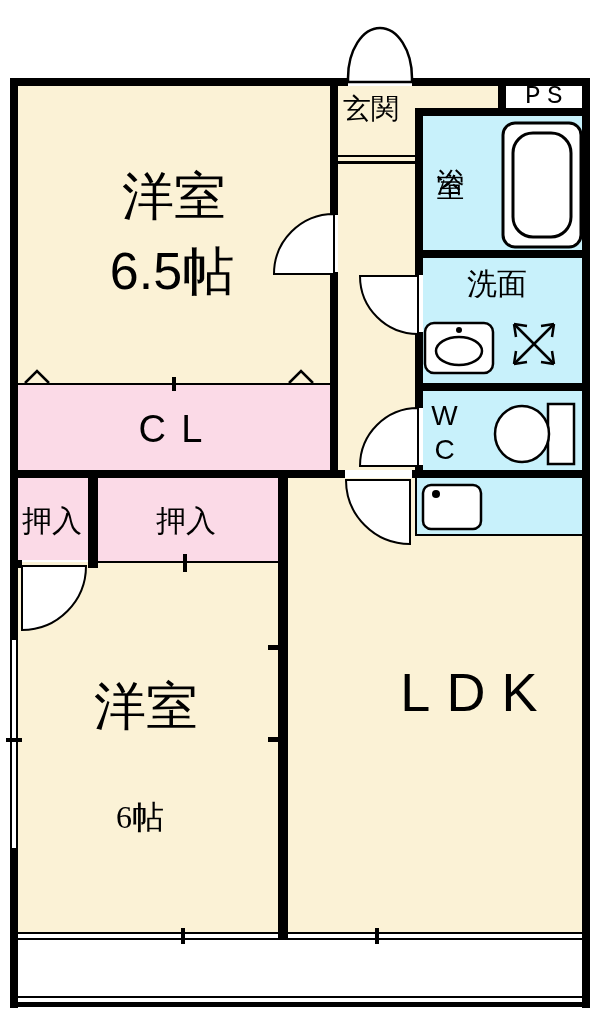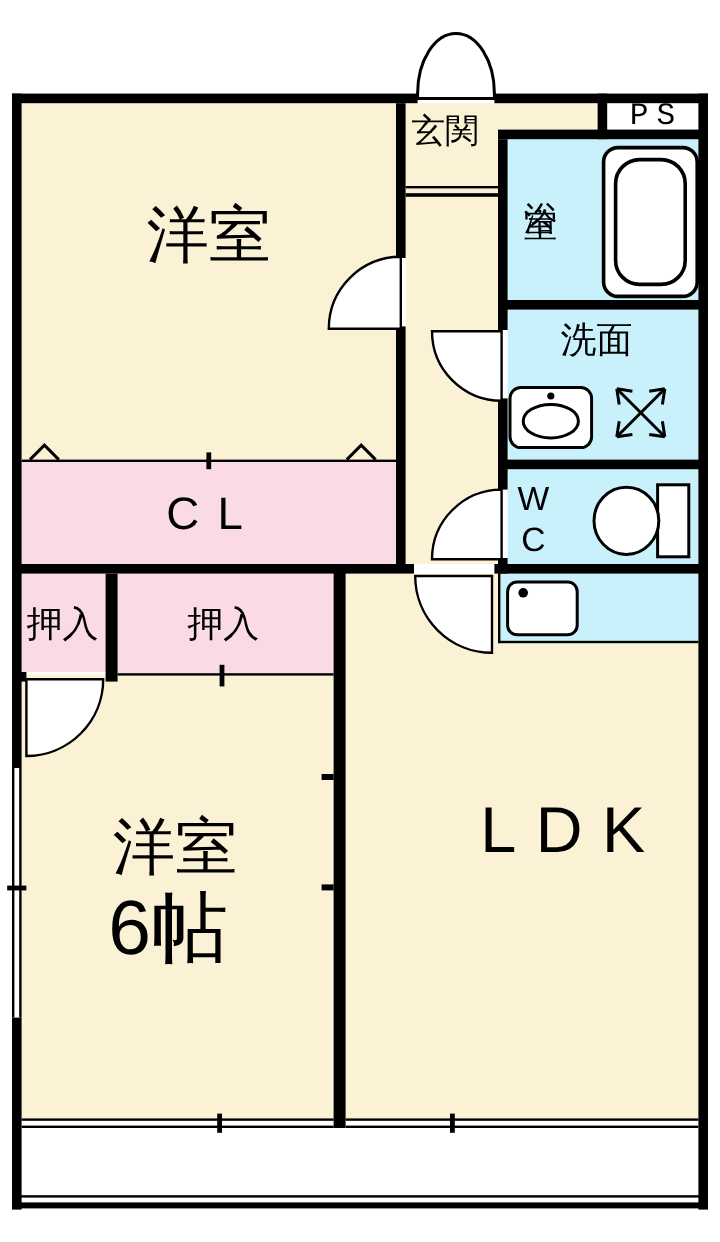--- a/index.html
+++ b/index.html
@@ -139,28 +139,29 @@
     <rect x="56" y="6" width="26" height="60" fill="#fff" stroke="#000" stroke-width="2.5"></rect>
     <ellipse cx="30" cy="36" rx="27" ry="28" fill="#fff" stroke="#000" stroke-width="2.5"></ellipse>
   </svg>
 
   <svg style="left:420px;top:480px;" width="68" height="54" viewBox="0 0 68 54">
     <rect x="3" y="5" width="58" height="44" rx="8" fill="#fff" stroke="#000" stroke-width="2.5"></rect>
     <circle cx="16" cy="14" r="4" fill="#000"></circle>
   </svg>
 
   <div class="label" style="left:174px;top:196px;font-size:52px;">洋室</div>
+  <div class="label" style="left:172px;top:271px;font-size:52px;">6.5帖</div>
 
   <div class="label" style="left:178px;top:429px;font-size:38px;letter-spacing:0.4em;text-align:center;">CL</div>
 
   <div class="label" style="left:52px;top:521px;font-size:30px;">押入</div>
   <div class="label" style="left:186px;top:521px;font-size:30px;">押入</div>
 
   <div class="label" style="left:146px;top:706px;font-size:52px;">洋室</div>
-  <div class="label" style="left:140px;top:773px;font-size:64px;">6帖</div>
+  <div class="label" style="left:140px;top:817px;font-size:32px;font-family:Liberation Serif, serif;">6帖</div>
 
   <div class="label" style="left:477px;top:692px;font-size:54px;letter-spacing:0.3em;">LDK</div>
 
   <div class="label" style="left:371px;top:109px;font-size:28px;">玄関</div>
   <div class="label" style="left:547px;top:96px;font-size:26px;letter-spacing:0.25em;font-family:Liberation Mono, monospace;">PS</div>
 
   <div class="vlabel" style="left:436px;top:146px;font-size:28px;letter-spacing:0.12em;">浴室</div>
 
   <div class="label" style="left:497px;top:284px;font-size:30px;">洗面</div>
 

